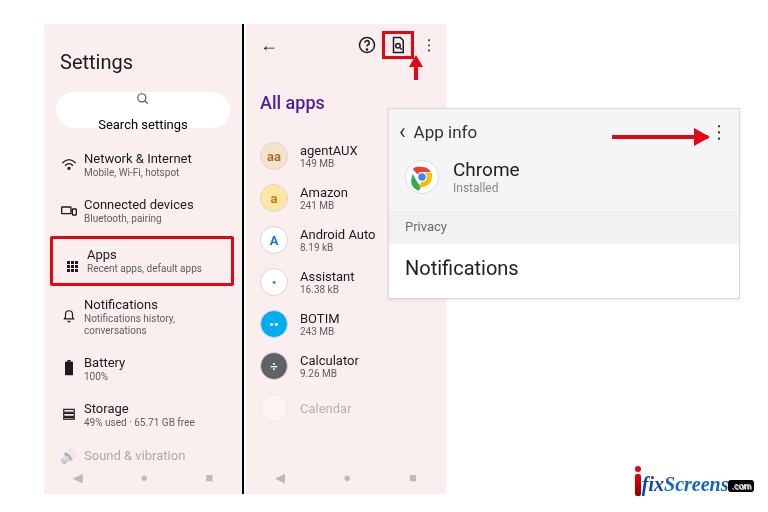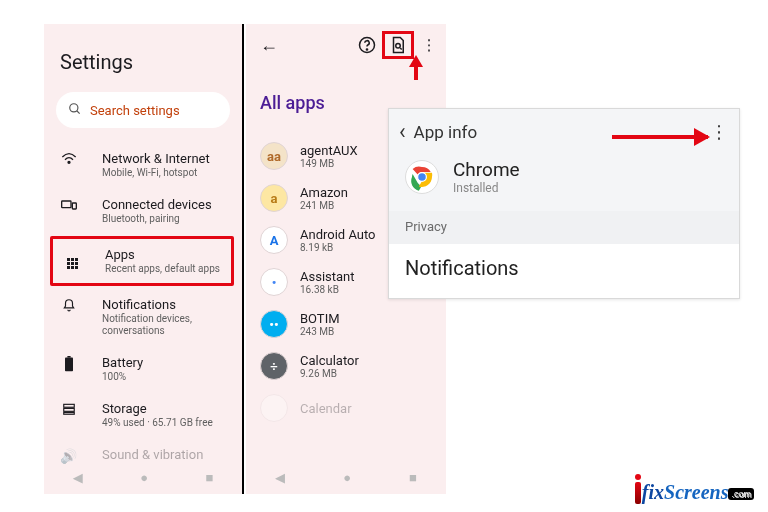--- a/index.html
+++ b/index.html
@@ -20,27 +20,28 @@
     border-right: 2px solid #000;
     padding: 18px 12px 0 12px;
   }
   .panel1 h1 { font-size: 20px; font-weight: 400; color: #1c1b1f; margin: 8px 0 18px 4px; }
   .searchbox {
     background: #fff;
     border-radius: 20px;
     height: 36px;
     display: flex; align-items: center;
     padding: 0 12px;
-    font-size: 13px; color: #c2410c;
+    font-size: 13px; color: #000000;
     gap: 8px;
     margin-bottom: 14px;
+    flex-direction: column;
   }
   .s-row {
-    display: flex; align-items: flex-start;
-    gap: 24px;
+    display: flex; align-items: center;
+    gap: 6px;
     padding: 9px 4px;
   }
   .s-row .ic { width: 18px; text-align: center; font-size: 14px; color: #1c1b1f; margin-top: 1px; flex-shrink: 0;}
   .s-row .txt .t { font-size: 13px; color: #1c1b1f; }
   .s-row .txt .st { font-size: 10px; color: #5f5f5f; margin-top: 1px; line-height:1.2;}
   .hl-apps {
     border: 3px solid #e30613;
     border-radius: 2px;
     margin: 2px -4px 2px -6px;
     padding: 6px 4px 6px 10px;
@@ -146,21 +147,21 @@
   }
   .arrow-r::after{
     content:""; position:absolute; right:-2px; top:-7px;
     width:0;height:0;
     border-top:9px solid transparent;
     border-bottom:9px solid transparent;
     border-left:16px solid #e30613;
   }
   
   .wm {
-    position:absolute; right: 14px; bottom: 8px;
+    position:absolute; right: 14px; bottom: 16px;
     font-size: 20px; font-style: italic;
     color:#1a237e; font-weight:bold;
     text-shadow: 1px 1px 0 #fff;
     font-family: Georgia, serif;
   }
   .wm .fix { color:#0d47a1; }
   .wm .scr { color:#1565c0; }
   .wm .dot {
     display:inline-block; background:#000; color:#fff;
     font-size:9px; padding:1px 3px; border-radius:3px;
@@ -252,21 +253,21 @@
 
   <div class="s-row">
     <span class="ic">
       <svg width="14" height="14" viewBox="0 0 24 24" fill="none" stroke="#1c1b1f" stroke-width="2">
           <path d="M6 9a6 6 0 0 1 12 0v5l2 3H4l2-3z"></path>
           <path d="M10 20a2 2 0 0 0 4 0"></path>
         </svg>
     </span>
     <div class="txt">
         <div class="t">Notifications</div>
-        <div class="st">Notification devices, conversations</div>
+        <div class="st">Notifications history, conversations</div>
       </div>
   </div>
 
   <div class="s-row">
     <span class="ic">
       <svg width="10" height="16" viewBox="0 0 12 20" fill="#1c1b1f">
           <rect x="1" y="2" width="10" height="17" rx="1"></rect>
           <rect x="4" y="0" width="4" height="2"></rect>
         </svg>
     </span>

